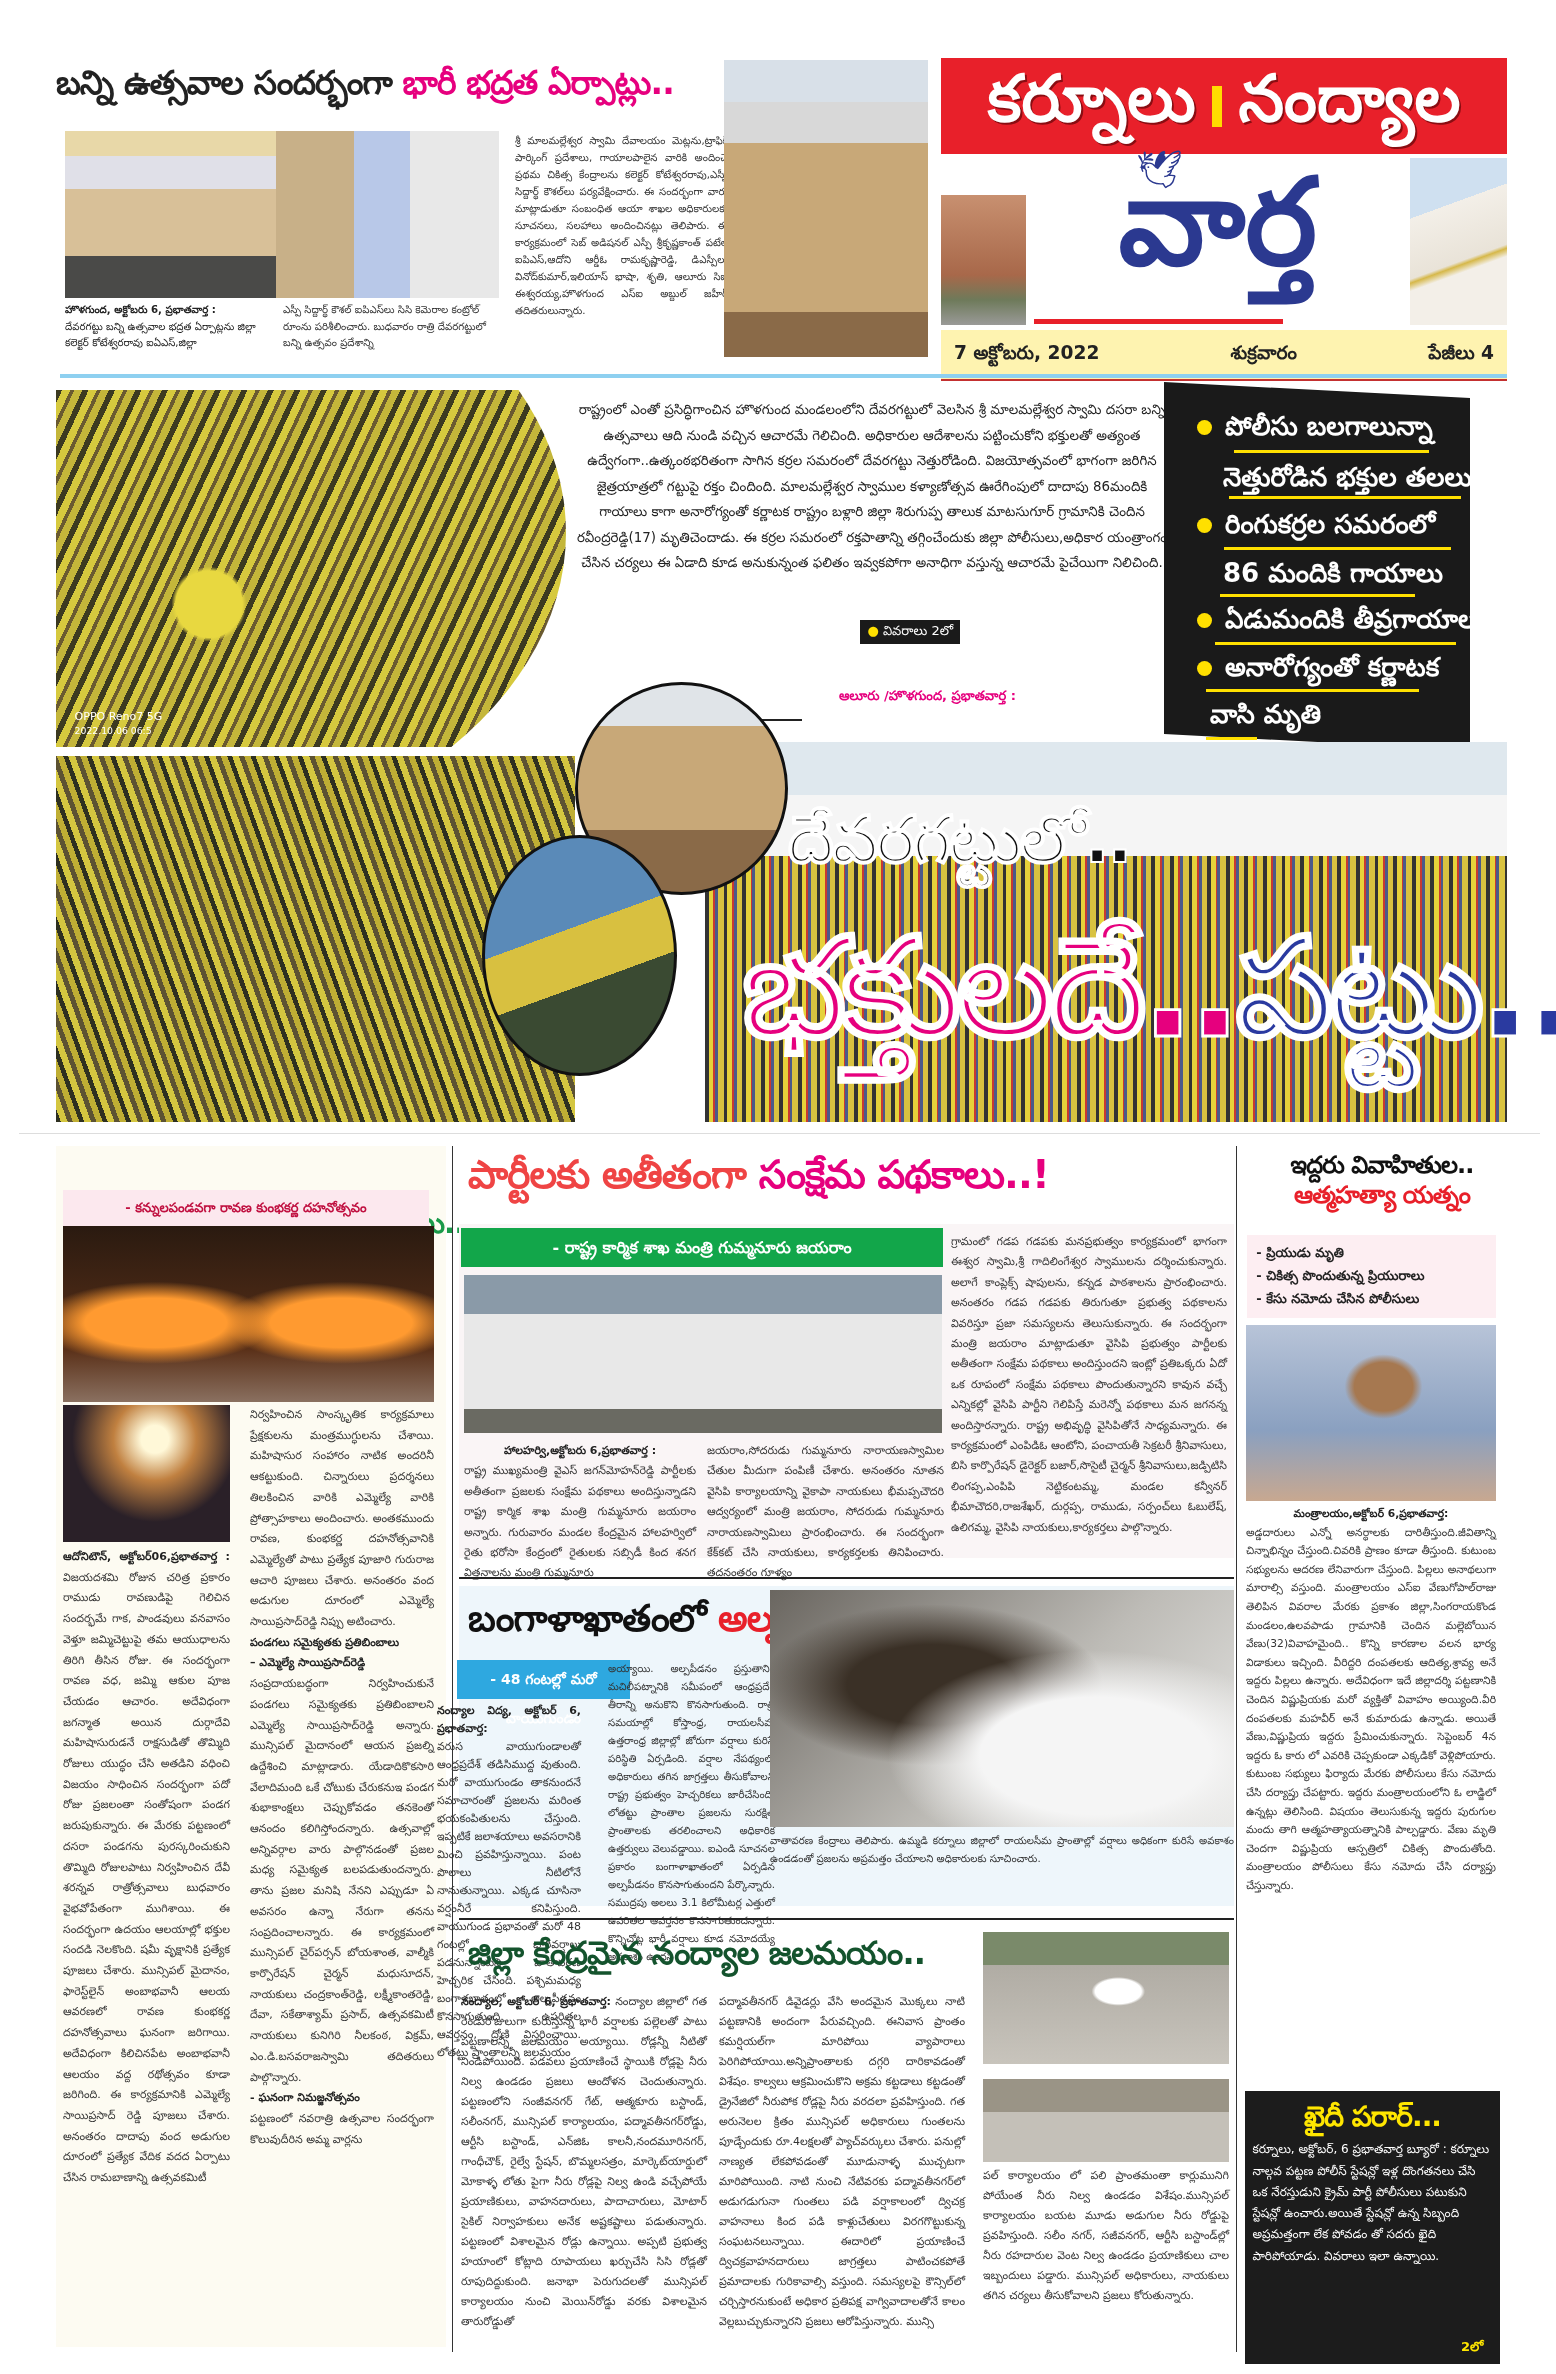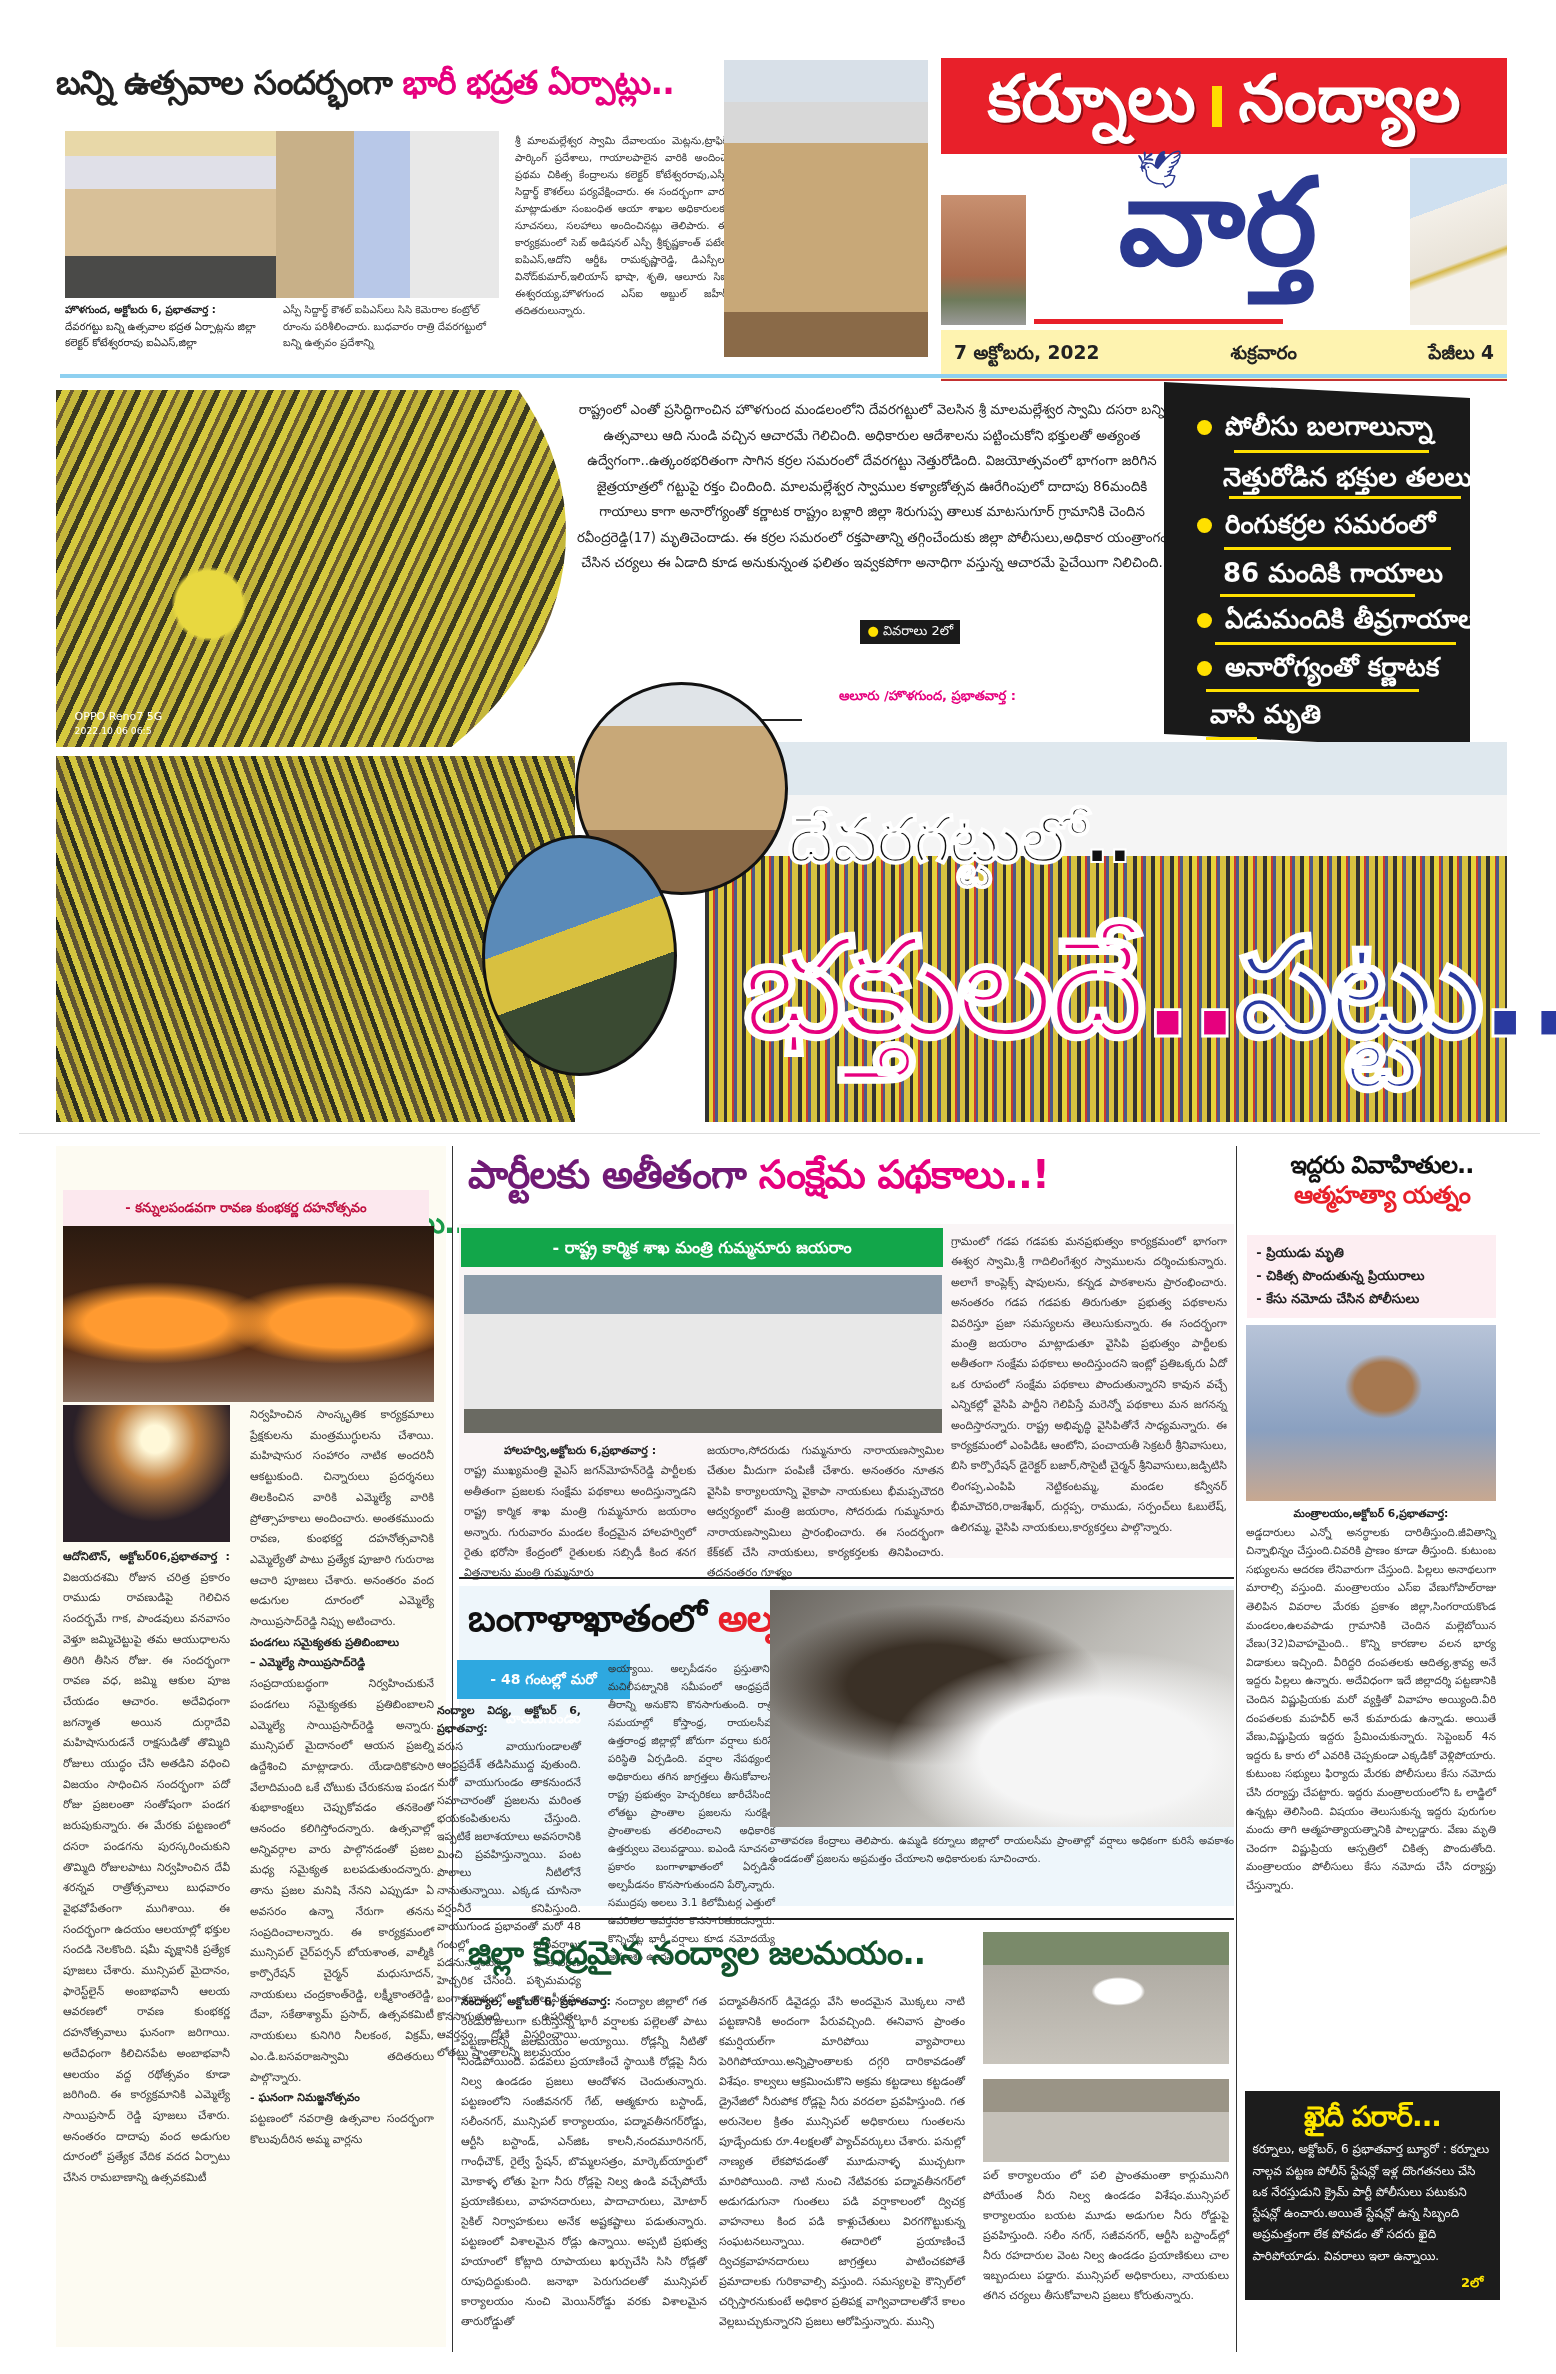--- a/index.html
+++ b/index.html
@@ -130,21 +130,21 @@
   <div class="dateline">– ఎమ్మెల్యే సాయిప్రసాద్‌రెడ్డి</div>
   <div>సంప్రదాయబద్ధంగా నిర్వహించుకునే పండగలు సమైక్యతకు ప్రతిబింబాలని ఎమ్మెల్యే సాయిప్రసాద్‌రెడ్డి అన్నారు. మున్సిపల్ మైదానంలో ఆయన ప్రజల్ని ఉద్దేశించి మాట్లాడారు. యేడాదికొకసారి వేలాదిమంది ఒకే చోటుకు చేరుకనుఇ పండగ శుభాకాంక్షలు చెప్పుకోవడం తనకెంతో ఆనందం కలిగిస్తోందన్నారు. ఉత్సవాల్లో అన్నివర్గాల వారు పాల్గొనడంతో ప్రజల మధ్య సమైక్యత బలపడుతుందన్నారు. తాను ప్రజల మనిషి నేనని ఎప్పుడూ ఏ అవసరం ఉన్నా నేరుగా తనను సంప్రదించాలన్నారు. ఈ కార్యక్రమంలో మున్సిపల్ చైర్‌పర్సన్ బోయశాంత, వాల్మీకి కార్పొరేషన్ చైర్మన్ మధుసూదన్, నాయకులు చంద్రకాంత్‌రెడ్డి, లక్ష్మీకాంతరెడ్డి, దేవా, సకేతాశ్యామ్ ప్రసాద్, ఉత్సవకమిటీ నాయకులు కునిగిరి నీలకంఠ, విక్రమ్, ఎం.డి.బసవరాజస్వామి తదితరులు పాల్గొన్నారు.</div>
   <div class="dateline">- ఘనంగా నిమజ్జనోత్సవం</div>
   <div>పట్టణంలో నవరాత్రి ఉత్సవాల సందర్భంగా కొలువుదీరిన అమ్మ వార్లను</div>
 </div>
 
 <div class="rule" style="left:452px;top:1146px;width:0.9px;height:1206px;background:#333"></div>
 <div class="rule" style="left:1236px;top:1146px;width:0.9px;height:1206px;background:#333"></div>
 
 <div class="abs hdl" style="left:468px;top:1152px;font-size:39px">
-  <span style="color:#701a75">పార్టీలకు అతీతంగా</span>
+  <span style="color:#ef4444">పార్టీలకు అతీతంగా</span>
   <span style="color:#e6007e">సంక్షేమ పథకాలు..!</span>
 </div>
 <div class="abs bg-pinklight" style="left:459px;top:1224px;width:775px;height:334px;background:#faf5f6"></div>
 <div class="abs green-band" style="left:461px;top:1228px;width:482px;height:39px;line-height:39px">- రాష్ట్ర కార్మిక శాఖ మంత్రి గుమ్మనూరు జయరాం</div>
 <div class="photo" style="left:464px;top:1275px;width:478px;height:158px;background:linear-gradient(180deg,#8a9aa8 0 25%,#e8e8e8 25% 85%,#6a6a62 85%)"></div>
 <div class="abs body-text" style="left:464px;top:1441px;width:232px;font-size:11px;line-height:20.4px">
   <div class="dateline" style="text-align:center">హాలహర్వి,అక్టోబరు 6,ప్రభాతవార్త :</div>
   <span>రాష్ట్ర ముఖ్యమంత్రి వైఎస్ జగన్‌మోహన్‌రెడ్డి పార్టీలకు అతీతంగా ప్రజలకు సంక్షేమ పథకాలు అందిస్తున్నాడని రాష్ట్ర కార్మిక శాఖ మంత్రి గుమ్మనూరు జయరాం అన్నారు. గురువారం మండల కేంద్రమైన హాలహర్విలో రైతు భరోసా కేంద్రంలో రైతులకు సబ్సిడీ కింద శనగ విత్తనాలను మంత్రి గుమ్మనూరు</span>
 </div>
 <div class="abs body-text" style="left:707px;top:1441px;width:237px;font-size:11px;line-height:20.4px">జయరాం,సోదరుడు గుమ్మనూరు నారాయణస్వామిల చేతుల మీదుగా పంపిణీ చేశారు. అనంతరం నూతన వైసిపి కార్యాలయాన్ని వైకాపా నాయకులు భీమప్పచౌదరి ఆద్వర్యంలో మంత్రి జయరాం, సోదరుడు గుమ్మనూరు నారాయణస్వామిలు ప్రారంభించారు. ఈ సందర్భంగా కేక్‌కట్ చేసి నాయకులు, కార్యకర్తలకు తినిపించారు. తదనంతరం గూళ్యం</div>
@@ -186,18 +186,18 @@
   <div>- ప్రియుడు మృతి</div>
   <div>- చికిత్స పొందుతున్న ప్రియురాలు</div>
   <div>- కేసు నమోదు చేసిన పోలీసులు</div>
 </div>
 <div class="photo" style="left:1246px;top:1325px;width:250px;height:176px;background:radial-gradient(ellipse at 55% 35%,#a67850 0 15%,transparent 20%),linear-gradient(180deg,#b8c4d8,#8aa0c0 60%,#c8a890)"></div>
 <div class="abs body-text" style="left:1246px;top:1505px;width:250px;font-size:10.7px;line-height:18.6px">
   <div class="dateline" style="text-align:center">మంత్రాలయం,అక్టోబర్ 6,ప్రభాతవార్త:</div>
   <span>అడ్డదారులు ఎన్నో అనర్థాలకు దారితీస్తుంది.జీవితాన్ని చిన్నాభిన్నం చేస్తుంది.చివరికి ప్రాణం కూడా తీస్తుంది. కుటుంబ సభ్యులను ఆదరణ లేనివారుగా చేస్తుంది. పిల్లలు అనాథలుగా మారాల్సి వస్తుంది. మంత్రాలయం ఎస్ఐ వేణుగోపాల్‌రాజు తెలిపిన వివరాల మేరకు ప్రకాశం జిల్లా,సింగరాయకొండ మండలం,ఉలవపాడు గ్రామానికి చెందిన మల్లెబోయిన వేణు(32)వివాహమైంది.. కొన్ని కారణాల వలన భార్య విడాకులు ఇచ్చింది. వీరిద్దరి దంపతలకు ఆదిత్య,శ్రావ్య అనే ఇద్దరు పిల్లలు ఉన్నారు. అదేవిధంగా ఇదే జిల్లాదర్శి పట్టణానికి చెందిన విష్ణుప్రియకు మరో వ్యక్తితో వివాహం అయ్యింది.వీరి దంపతలకు మహవీర్ అనే కుమారుడు ఉన్నాడు. అయితే వేణు,విష్ణుప్రియ ఇద్దరు ప్రేమించుకున్నారు. సెప్టెంబర్ 4న ఇద్దరు ఓ కారు లో ఎవరికి చెప్పకుండా ఎక్కడికో వెళ్లిపోయారు. కుటుంబ సభ్యులు ఫిర్యాదు మేరకు పోలీసులు కేసు నమోదు చేసి దర్యాప్తు చేపట్టారు. ఇద్దరు మంత్రాలయంలోని ఓ లాడ్జిలో ఉన్నట్లు తెలిసింది. విషయం తెలుసుకున్న ఇద్దరు పురుగుల మందు తాగి ఆత్మహత్యాయత్నానికి పాల్పడ్డారు. వేణు మృతి చెందగా విష్ణుప్రియ ఆస్పత్రిలో చికిత్స పొందుతోంది. మంత్రాలయం పోలీసులు కేసు నమోదు చేసి దర్యాప్తు చేస్తున్నారు.</span>
 </div>
 
-<div class="abs" style="left:1245px;top:2091px;width:255px;height:209px;background:#1c1c1c;padding:5.6px 7.4px;color:#fff">
+<div class="abs" style="left:1245px;top:2091px;width:255px;height:273px;background:#1c1c1c;padding:5.6px 7.4px;color:#fff">
   <div class="hdl" style="color:#ffe600;font-size:28px;text-align:center;line-height:39px">ఖైదీ పరార్...</div>
   <div style="font-size:12px;line-height:21.3px;margin-top:3.7px">కర్నూలు, అక్టోబర్, 6 ప్రభాతవార్త బ్యూరో : కర్నూలు నాల్గవ పట్టణ పోలీస్ స్టేషన్లో ఇళ్ల దొంగతనలు చేసి ఒక నేరస్తుడుని క్రైమ్ పార్టీ పోలీసులు పటుకుని స్టేషన్లో ఉంచారు.అయితే స్టేషన్లో ఉన్న సిబ్బంది అప్రమత్తంగా లేక పోవడం తో సదరు ఖైది పారిపోయాడు. వివరాలు ఇలా ఉన్నాయి.</div>
   <div style="position:absolute;right:16.7px;bottom:7.4px;color:#ffe600;font-weight:bold;font-size:13px">2లో</div>
 </div>
 
 
 </body></html>

